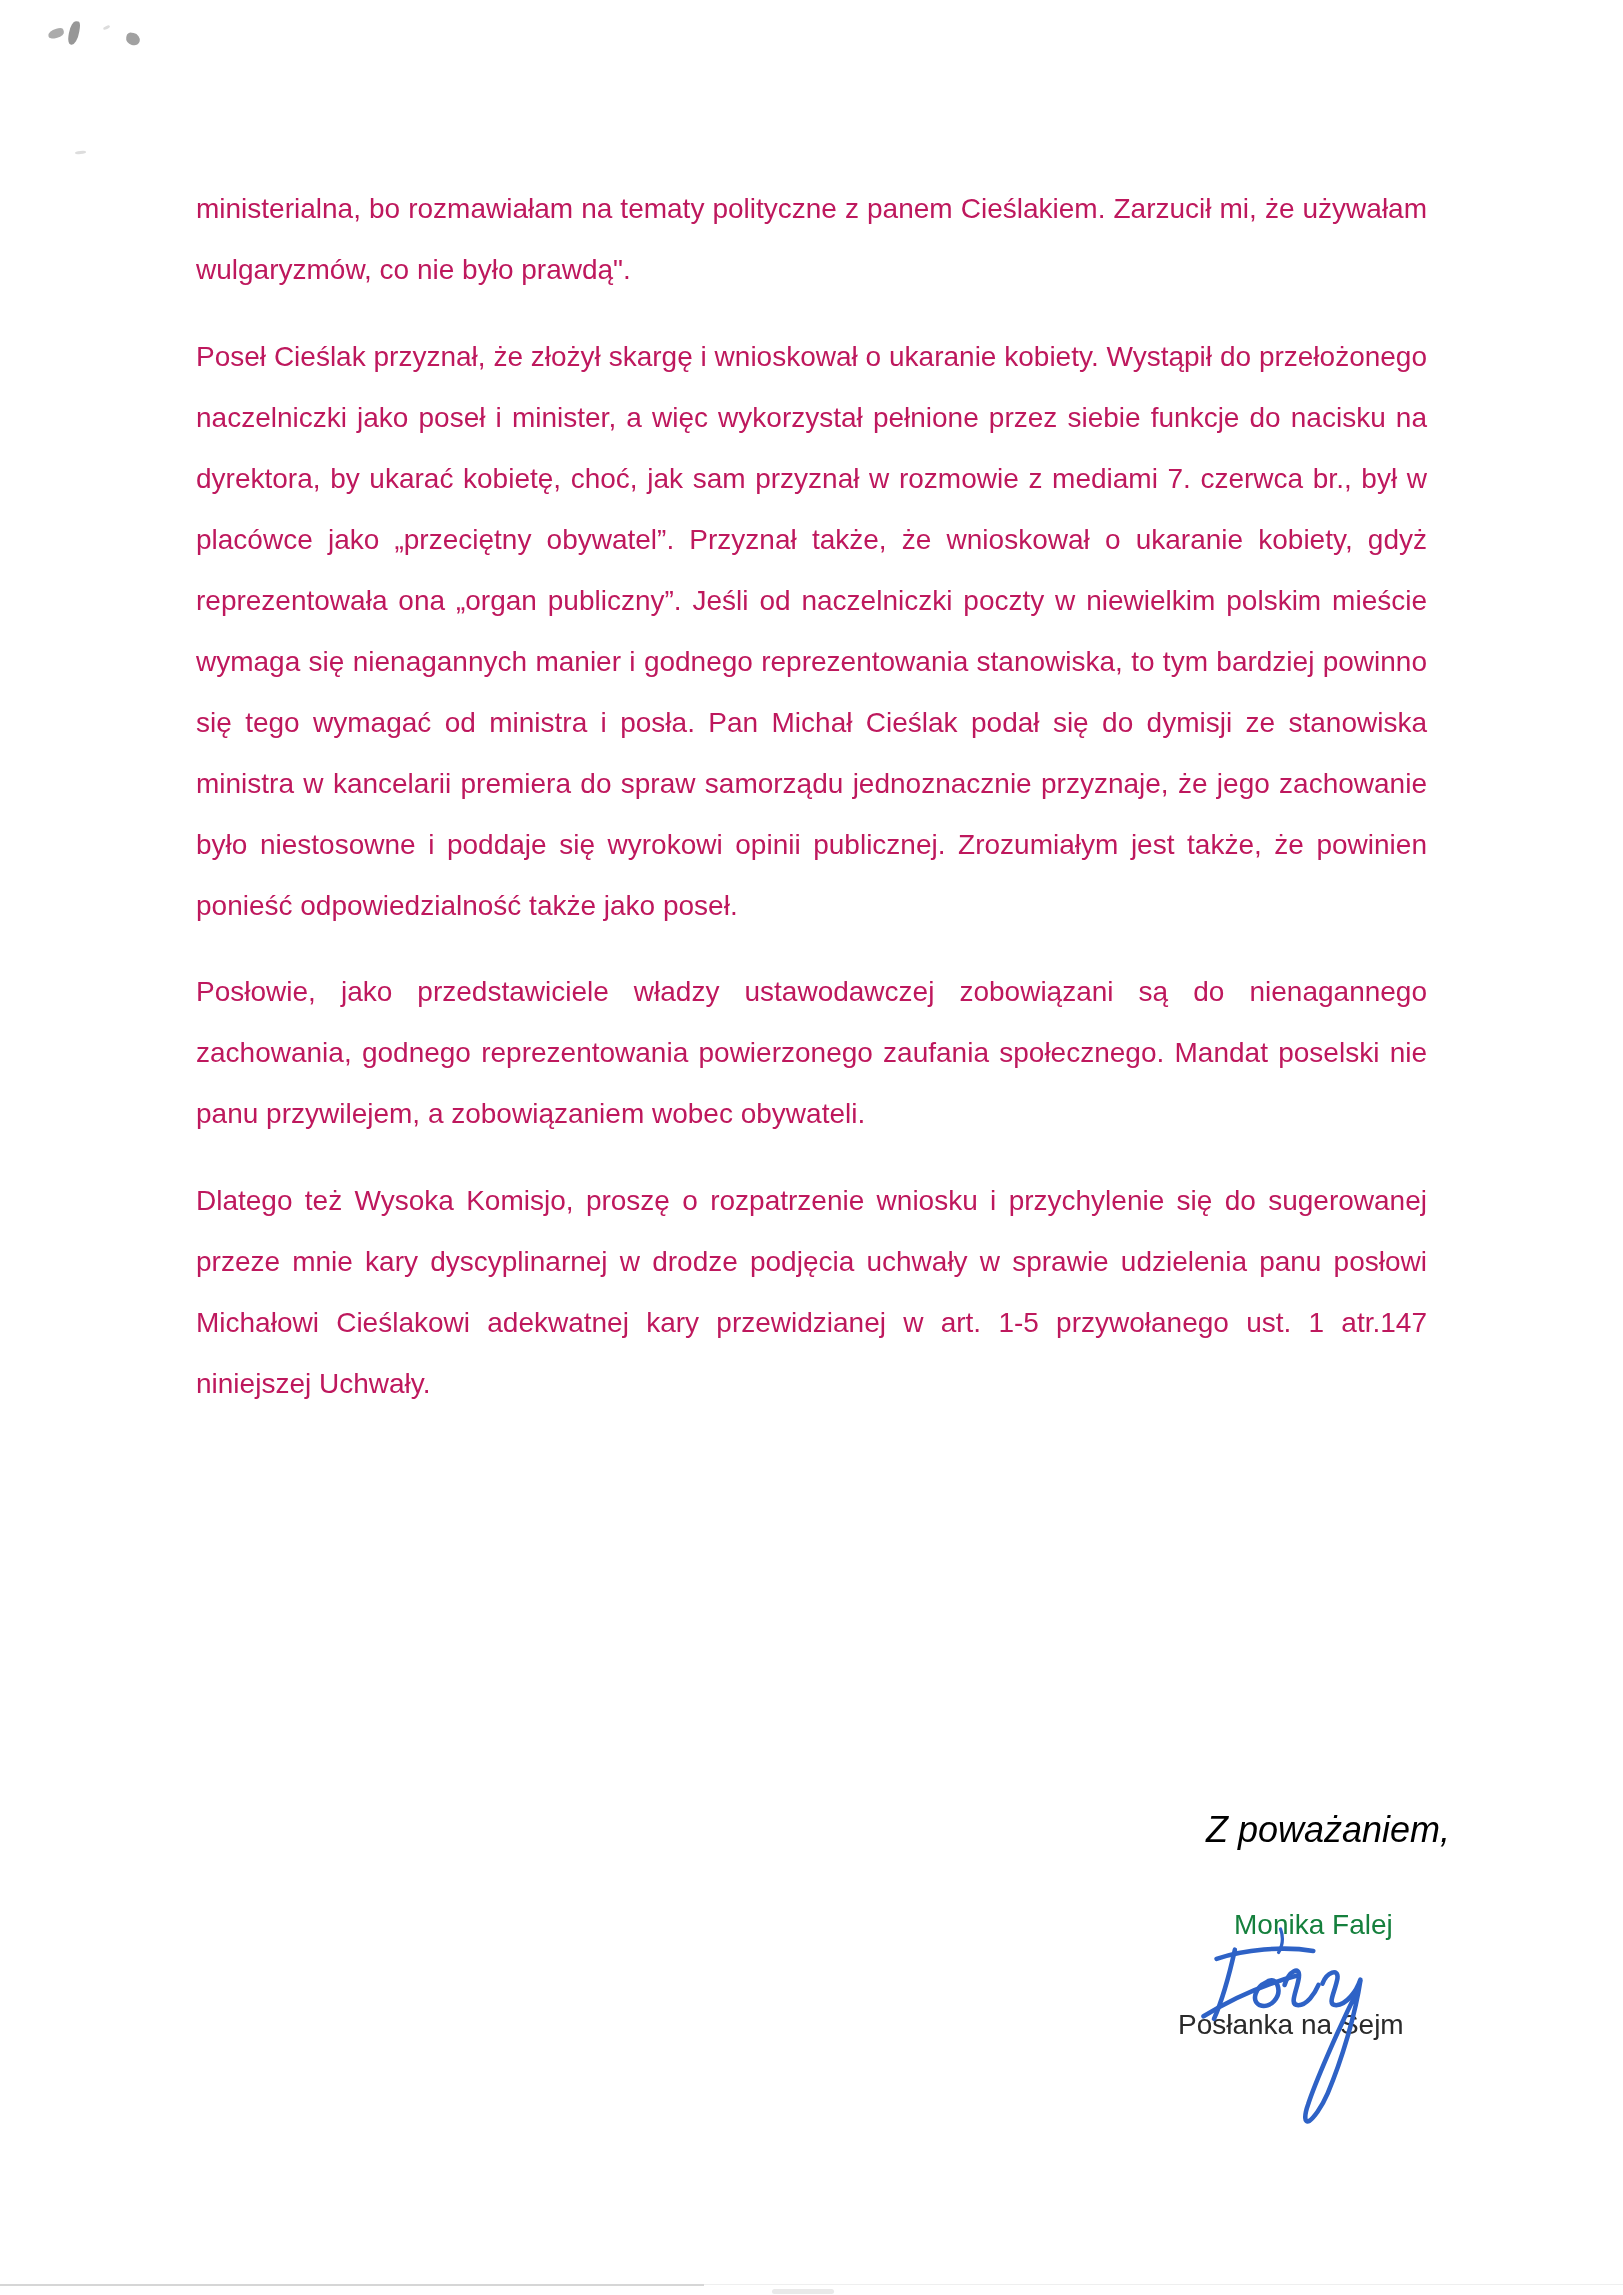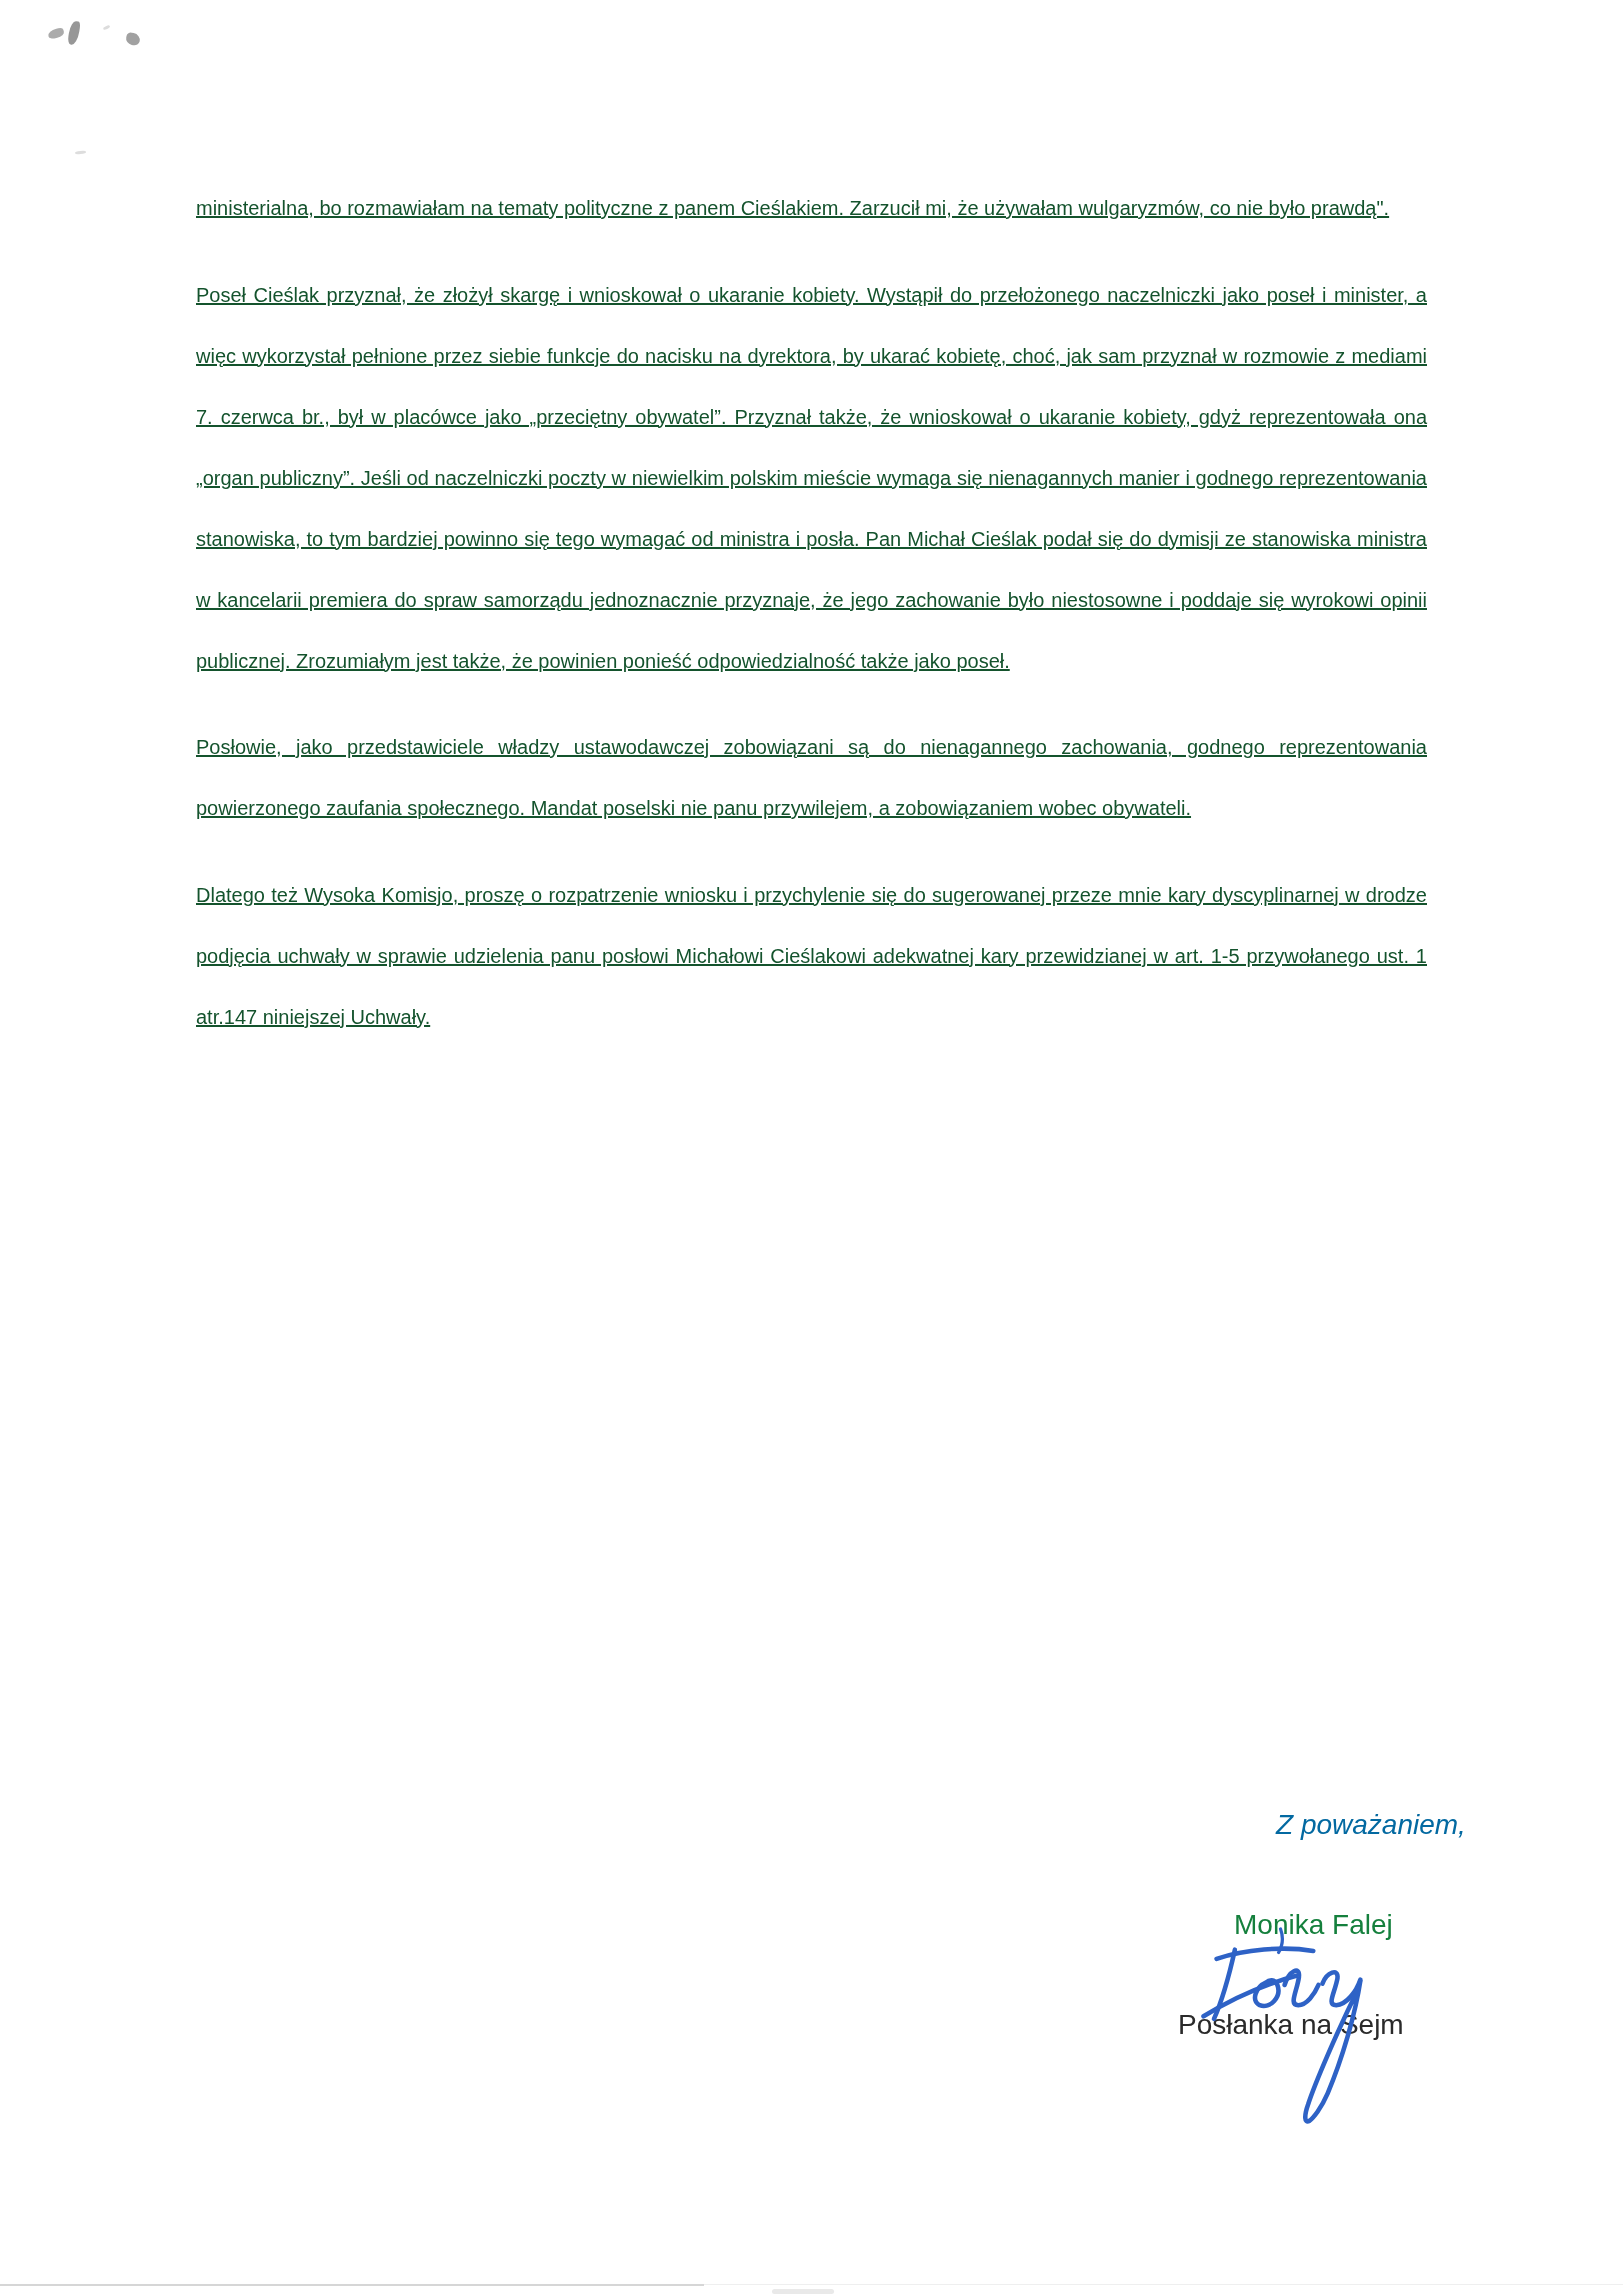--- a/index.html
+++ b/index.html
@@ -11,36 +11,35 @@
     overflow: hidden;
     font-family: "Liberation Sans", sans-serif;
   }
 
   
   .letter-body {
     position: absolute;
     left: 196px;
     top: 178px;
     width: 1231px;
-    font-size: 20px;
+    font-size: 28px;
     line-height: 61px;
-    color: #14532d;
+    color: #be185d;
     text-align: justify;
-    text-decoration: underline;
   }
   .letter-body p { margin: 0 0 25.5px 0; }
 
   
   .salutation {
     position: absolute;
-    left: 1276px;
+    left: 1206px;
     top: 1809px;
-    font-size: 28px;
+    font-size: 36px;
     font-style: italic;
-    color: #0369a1;
+    color: #000000;
     white-space: nowrap;
   }
   .signer-name {
     position: absolute;
     left: 1234px;
     top: 1909px;
     font-size: 28px;
     color: #15803d;
     white-space: nowrap;
     text-align: right;

